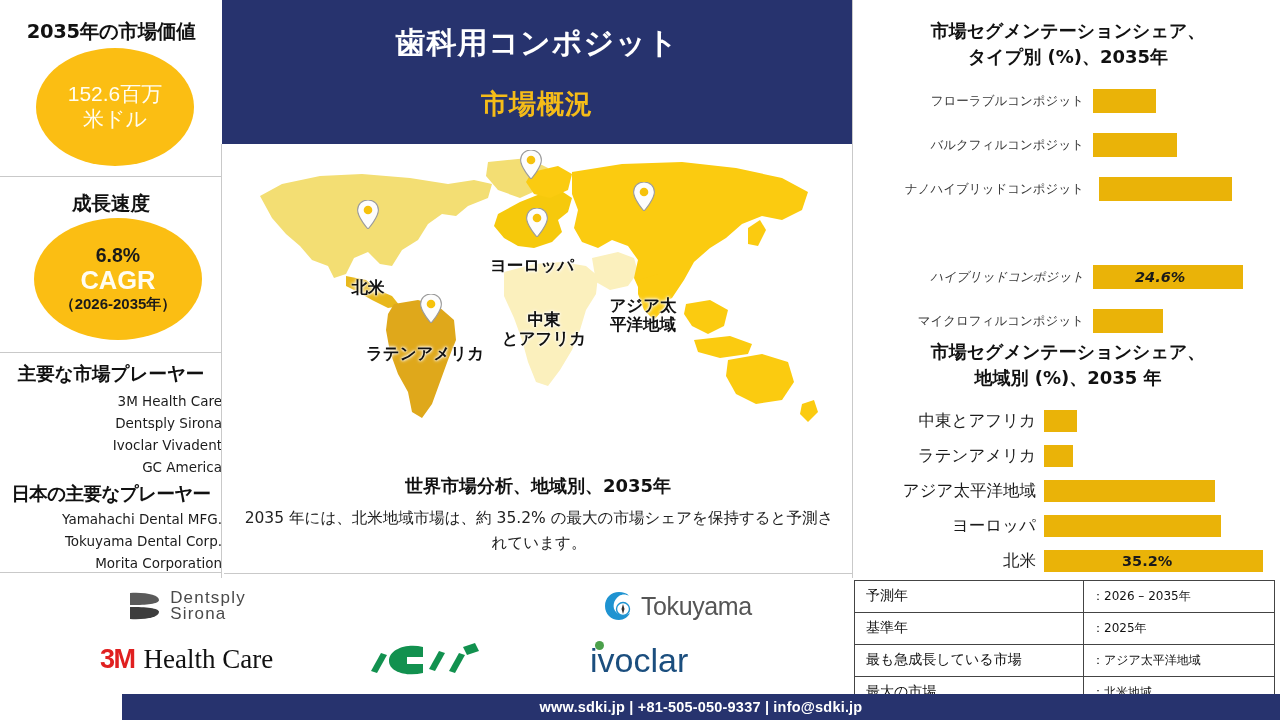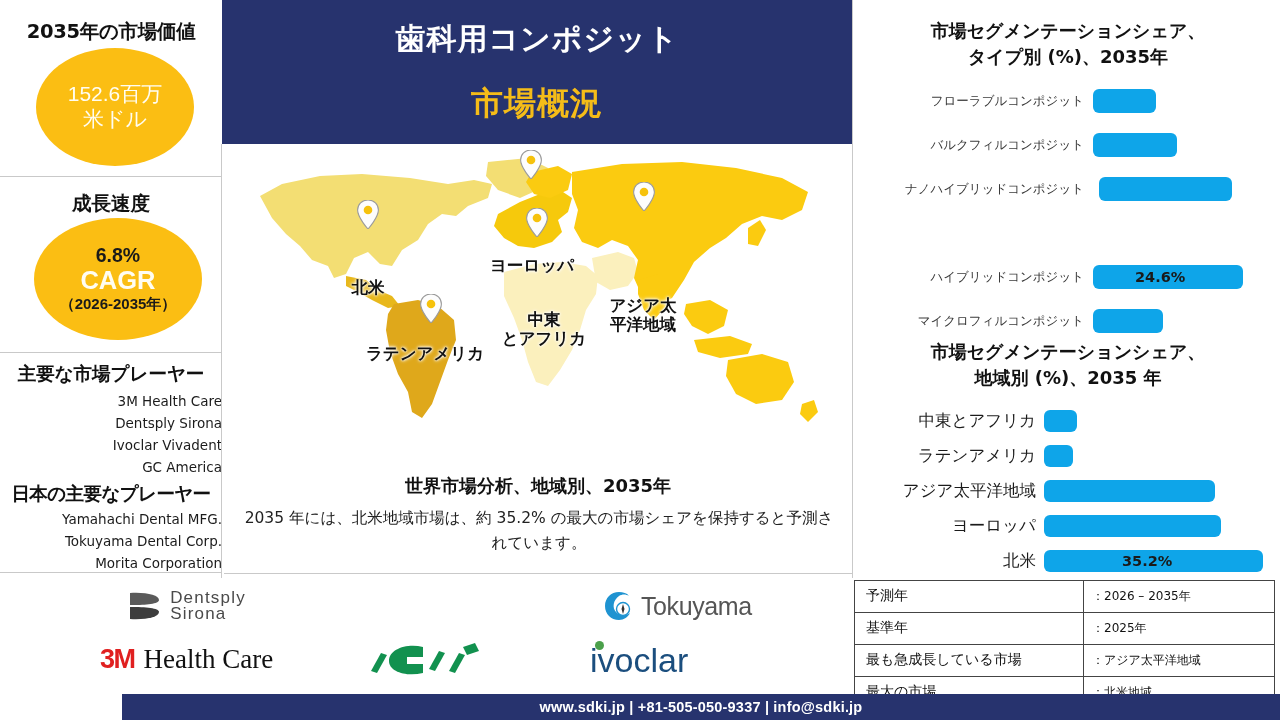--- a/index.html
+++ b/index.html
@@ -49,21 +49,21 @@
   .header{
     position:absolute;left:222px;top:0;width:630px;height:144px;
     background:#27336E;
     display:flex;flex-direction:column;align-items:center;justify-content:center;
   }
   .header .l1{
     color:#ffffff;font-size:30px;font-weight:bold;letter-spacing:1px;
     font-family:"DejaVu Sans","Liberation Sans",sans-serif;margin-bottom:10px;
   }
   .header .l2{
-    color:#F5BC18;font-size:32px;font-weight:bold;letter-spacing:1px;
+    color:#F5BC18;font-size:27px;font-weight:bold;letter-spacing:1px;
     font-family:"DejaVu Sans","Liberation Sans",sans-serif;
     margin-top:12px;
   }
 
   
   .map-wrap{position:absolute;left:224px;top:148px;width:628px;height:320px;overflow:hidden;}
   .map-wrap svg{position:absolute;left:18px;top:6px;}
   .pin{position:absolute;width:22px;height:29px;}
   .map-label{
     position:absolute;text-align:center;color:#111;font-weight:bold;
@@ -90,21 +90,21 @@
     line-height:26px;
   }
   #type-title{left:856px;top:18px;width:424px;font-size:18px;}
   #region-title{left:856px;top:339px;width:424px;font-size:18px;}
 
   .bar-row{position:absolute;display:flex;align-items:center;}
   .bar-label{
     text-align:right;color:#3a3a3a;
     font-family:"DejaVu Sans","Liberation Sans",sans-serif;
   }
-  .bar{background:#0ea5e9;height:24px;position:relative;border-radius:6px;}
+  .bar{background:#eab308;height:24px;position:relative;}
   .bar .val{
     position:absolute;top:50%;transform:translateY(-50%);
     font-size:14.5px;font-weight:bold;color:#1a1a1a;
     font-family:"DejaVu Sans","Liberation Sans",sans-serif;
     white-space:nowrap;
   }
   
   .type-row{left:884px;width:396px;height:36px;}
   .type-row .bar-label{width:200px;font-size:12.5px;padding-right:9px;}
   
@@ -256,21 +256,21 @@
     <div class="bar" style="width:63px;"></div>
   </div>
   <div class="bar-row type-row" style="top:127px;">
     <div class="bar-label">バルクフィルコンポジット</div>
     <div class="bar" style="width:84px;"></div>
   </div>
   <div class="bar-row type-row" style="top:171px;gap:6px;">
     <div class="bar-label">ナノハイブリッドコンポジット</div>
     <div class="bar" style="width:133px;"></div>
   </div>
-  <div class="bar-row type-row" style="top:259px;">
+  <div class="bar-row type-row" style="top:259px;font-style:italic;">
     <div class="bar-label">ハイブリッドコンポジット</div>
     <div class="bar" style="width:150px;">
       <span class="val" style="left:42px;">24.6%</span>
     </div>
   </div>
   <div class="bar-row type-row" style="top:303px;">
     <div class="bar-label">マイクロフィルコンポジット</div>
     <div class="bar" style="width:70px;"></div>
   </div>
 

